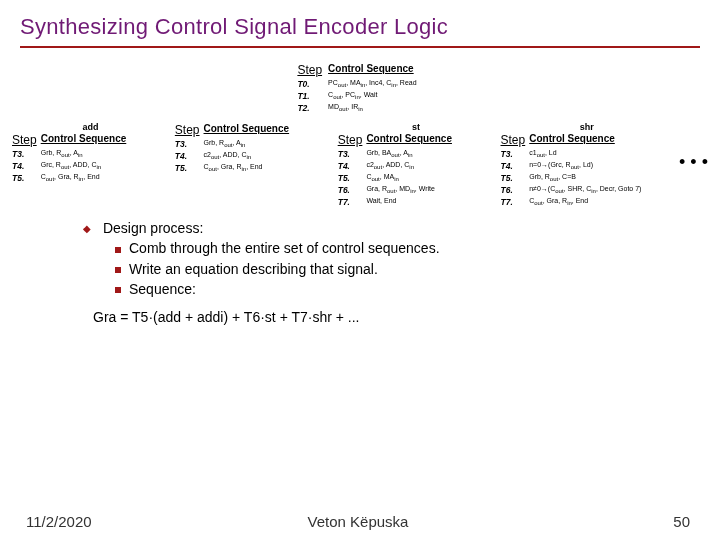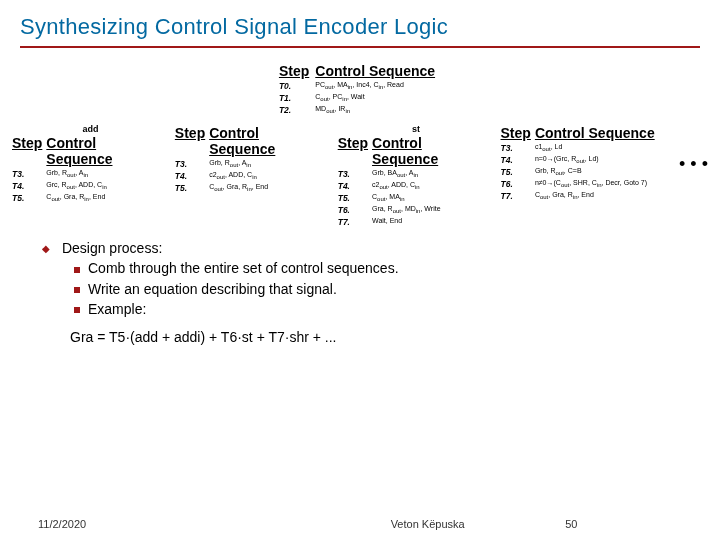--- a/index.html
+++ b/index.html
@@ -5,84 +5,85 @@
   * { margin: 0; padding: 0; box-sizing: border-box; }
   body {
     width: 720px;
     height: 540px;
     background: #fff;
     font-family: Verdana, Geneva, sans-serif;
     position: relative;
     overflow: hidden;
   }
   .title {
-    color: #0369a1;
+    color: #701a75;
     font-size: 22px;
     font-weight: normal;
     padding: 14px 0 6px 20px;
     letter-spacing: 0.3px;
   }
   .underline {
     height: 2px;
     background: #a01818;
     margin: 0 20px 0 20px;
   }
   .top-table {
     margin: 14px auto 8px auto;
     font-size: 8px;
   }
   table { border-collapse: collapse; }
   .top-table td { padding: 1px 6px 1px 0; vertical-align: top; }
-  .th-step { font-weight: bold; text-decoration: underline; font-size: 14px; }
-  .th-cs { font-weight: bold; text-decoration: underline; font-size: 14px; }
+  .th-step { font-weight: normal; text-decoration: underline; font-size: 12px; }
+  .th-cs { font-weight: bold; text-decoration: underline; font-size: 10px; }
   .step-col { font-weight: bold; font-size: 8.5px; font-style: italic; }
   .seq { font-size: 7px; }
   .seq sub { font-size: 6px; }
   .four-cols {
     display: flex;
     padding: 0 12px;
     gap: 6px;
     font-size: 8px;
   }
   .op-col { flex: 1; }
   .op-col.shr { flex: 1.1; }
   .op-title { text-align: center; font-weight: bold; font-size: 9px; }
   .op-col table td { padding: 1px 4px 1px 0; vertical-align: top; }
   .ellips { font-size: 18px; padding-top: 30px; }
   .bullets {
     padding: 10px 0 0 42px;
     font-size: 14px;
     line-height: 1.45;
+    margin-left: 41px;
   }
   .bullets .diamond { color: #a01818; font-size: 10px; display:inline-block; width:16px; vertical-align: middle;}
   .bullets .proc { display:inline; }
   .bullets ul { list-style: none; padding-left: 32px; }
   .bullets ul li::before {
     content: "";
     display: inline-block;
     width: 6px; height: 6px;
     background: #a01818;
     margin-right: 8px;
     vertical-align: middle;
   }
   .eqn {
-    padding: 10px 0 0 70px;
+    padding: 10px 0 0 93px;
     font-size: 14px;
   }
   .footer {
     position: absolute;
     bottom: 10px;
-    left: 12px; right: 0;
+    left: 0; right: 0;
     display: flex;
-    font-size: 11px;
+    font-size: 15px;
     color: #333;
   }
   .footer .date { padding-left: 26px; flex:1; }
-  .footer .author { flex:1; text-align: right; }
-  .footer .page { flex:1; text-align: center; padding-right: 42px; }
+  .footer .author { flex:1; text-align: center; }
+  .footer .page { flex:1; text-align: right; padding-right: 30px; }
 </style>
 </head>
 <body>
 
 <div class="title">Synthesizing Control Signal Encoder Logic</div>
 <div class="underline"></div>
 
 <table class="top-table">
   <tbody>
       <tr>
@@ -179,20 +180,21 @@
           </tr>
       <tr>
             <td class="step-col">T7.</td>
             <td class="seq">Wait, End</td>
           </tr>
     </tbody>
       </table>
   </div>
 
   <div class="op-col shr">
+    <div class="op-title">shr</div>
     <table>
       <tbody>
           <tr>
             <td class="th-step">Step</td>
             <td class="th-cs">Control Sequence</td>
           </tr>
       <tr>
             <td class="step-col">T3.</td>
             <td class="seq">c1<sub>out</sub>, Ld</td>
           </tr>
@@ -218,21 +220,21 @@
 
   <div class="ellips">• • •</div>
 </div>
 
 <div class="bullets">
   <span class="diamond">◆</span>
   <span class="proc">Design process:</span>
   <ul>
     <li><span>Comb through the entire set of  control sequences.</span></li>
     <li><span>Write an equation describing that signal.</span></li>
-    <li><span>Example:</span></li>
+    <li><span>Sequence:</span></li>
   </ul>
 </div>
 
 <div class="eqn">Gra = T5·(add + addi) + T6·st + T7·shr + ...</div>
 
 <div class="footer">
   <div class="date">11/2/2020</div>
   <div class="author">Veton Këpuska</div>
   <div class="page">50</div>
 </div>

